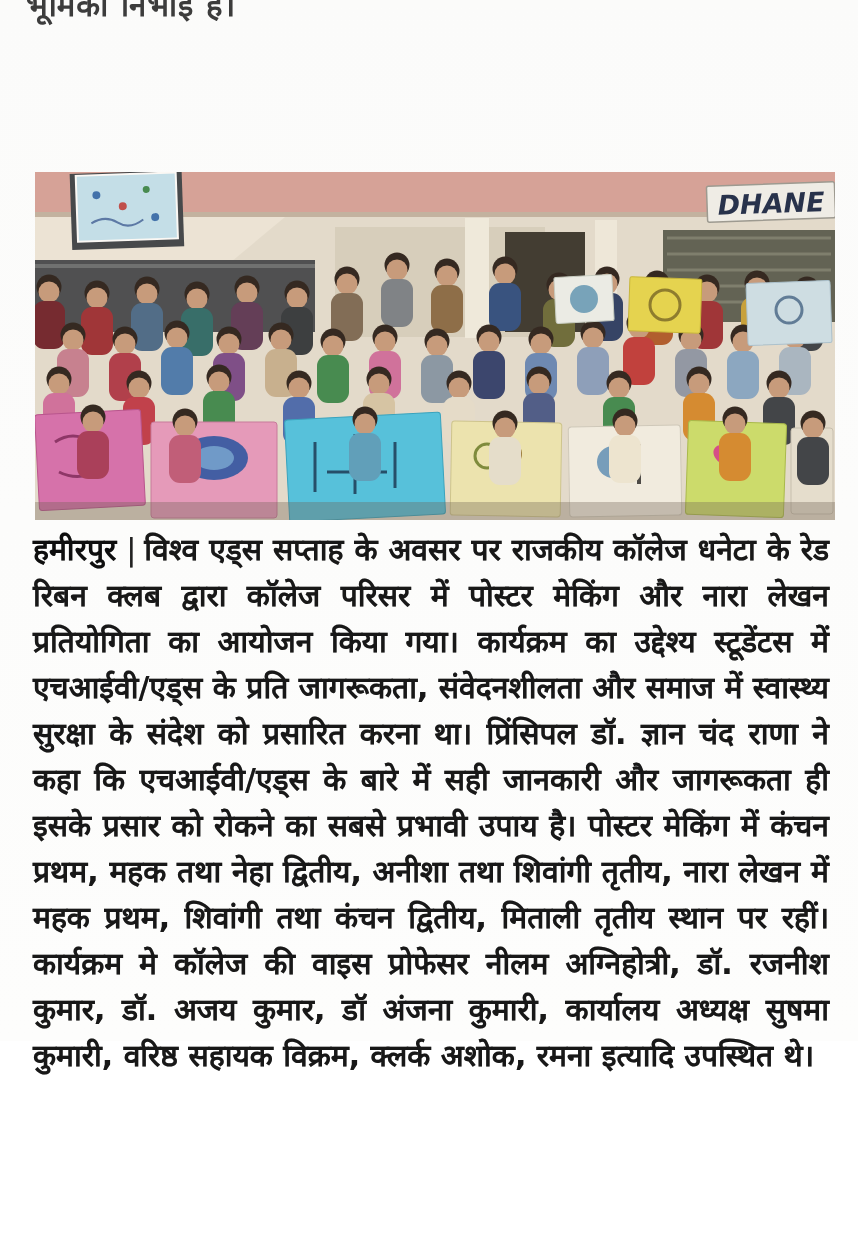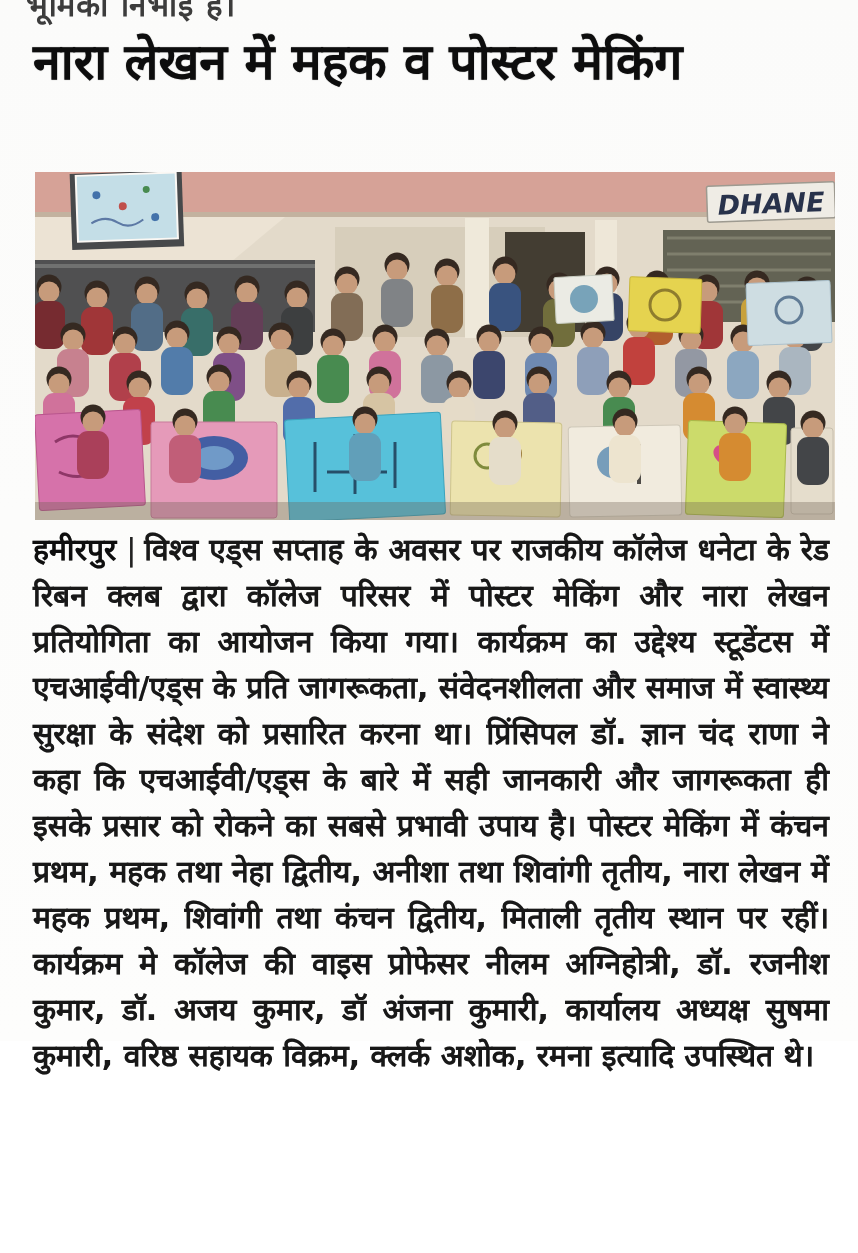--- a/index.html
+++ b/index.html
@@ -48,21 +48,21 @@
 </style>
 </head>
 <body>
 
 <div class="page">
 
   <div class="top-fragment">
     <span>भूमिका निभाई है।</span>
   </div>
 
-  <h1 class="headline"><span>नारा लेखन में महक व पोस्टर मेकिंग</span><br></h1>
+  <h1 class="headline"><br></h1>
 
   <div class="photo">
     <svg viewBox="0 0 800 348" preserveAspectRatio="none">
       <defs>
         <g id="pp">
           <circle cx="0" cy="-25" r="12.5" fill="#2b211c"></circle>
           <circle cx="0" cy="-20" r="10.5" fill="#c89b7d"></circle>
           <rect x="-16" y="-11" width="32" height="48" rx="11" fill="currentColor"></rect>
         </g>
       </defs>

